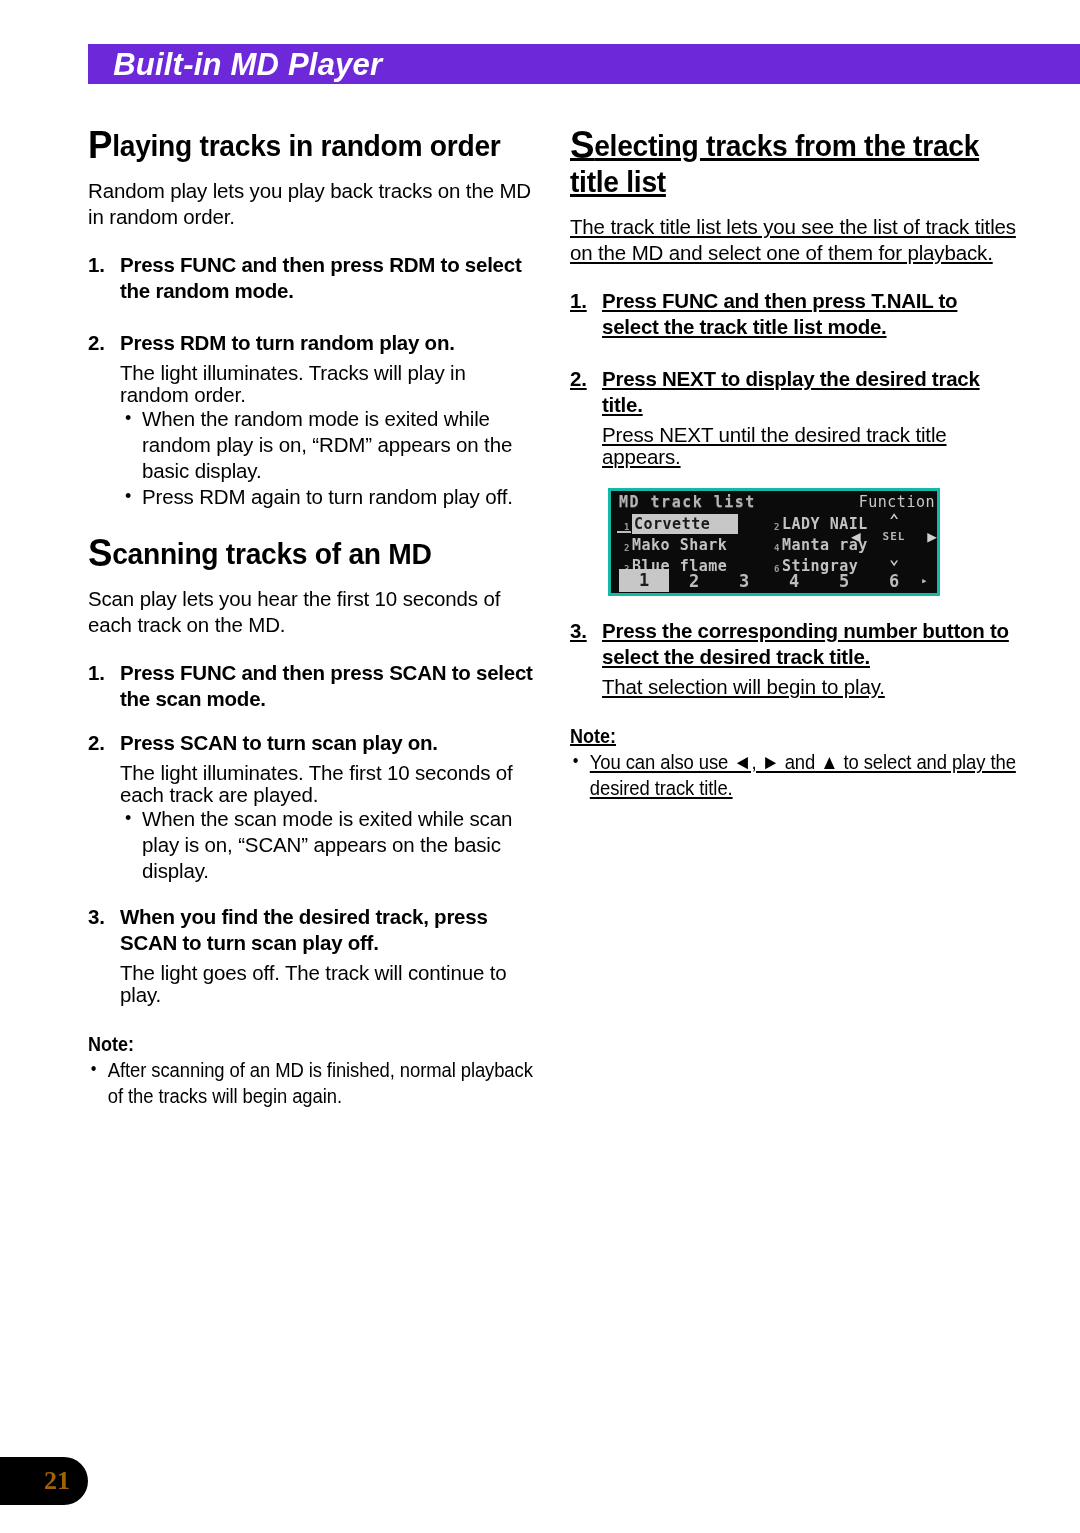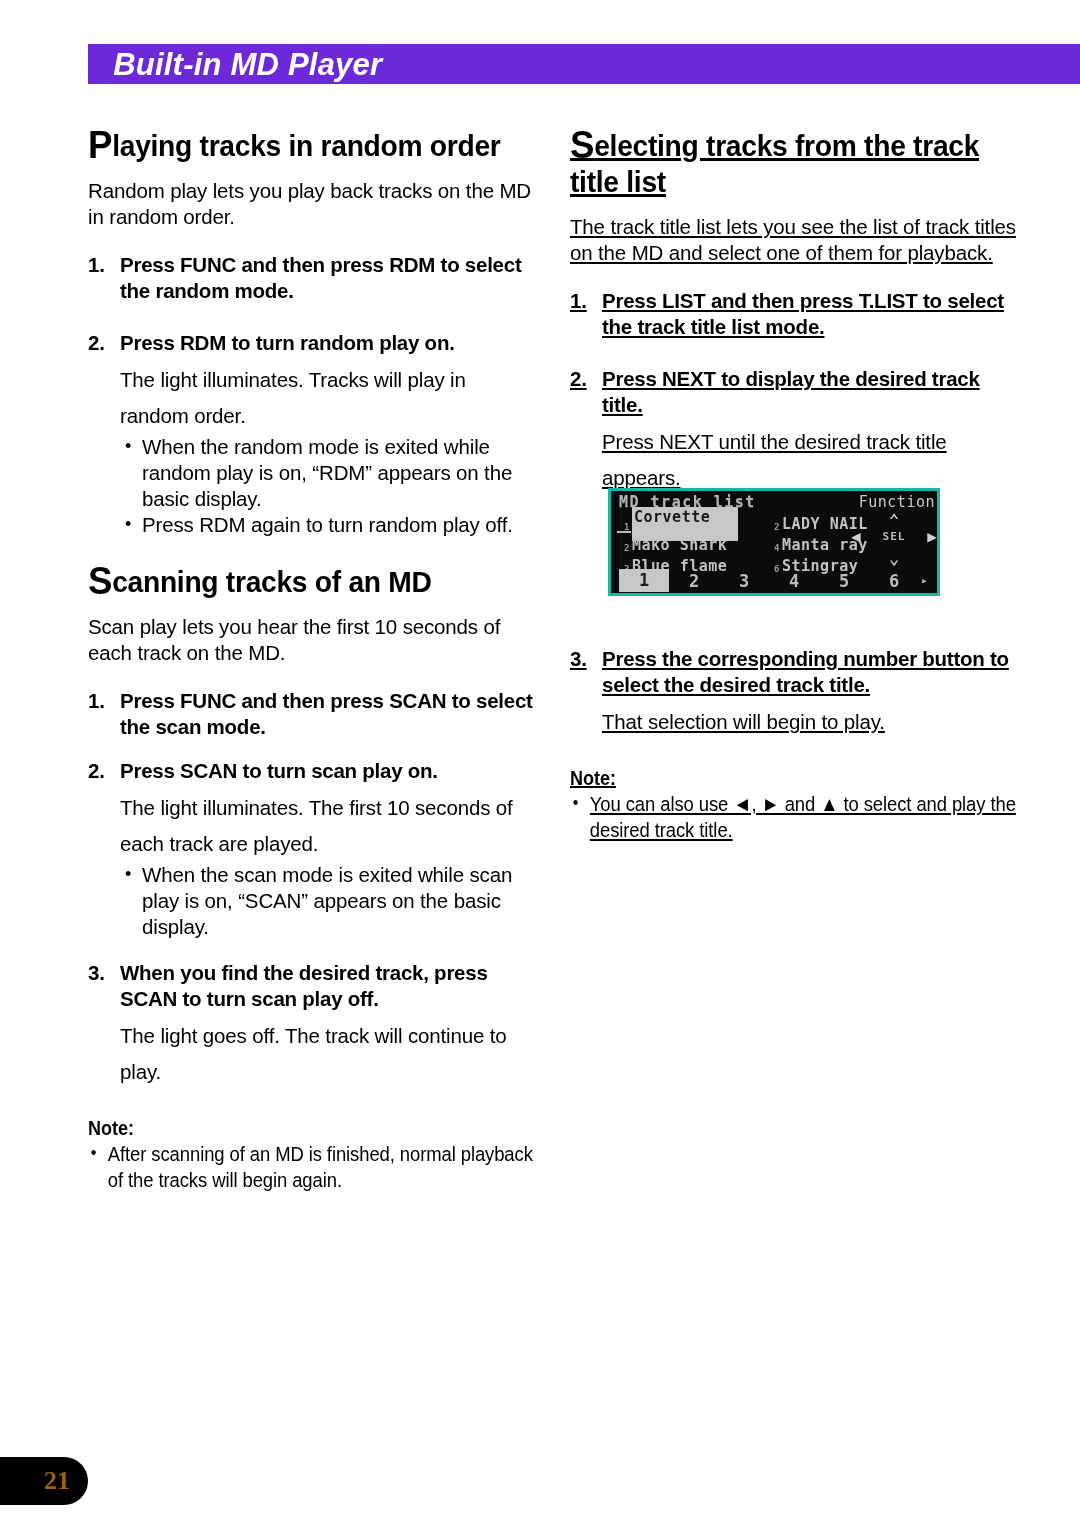--- a/index.html
+++ b/index.html
@@ -92,21 +92,21 @@
   .step-text {
     font-weight: bold;
     font-size: 20.5px;
     line-height: 26px;
     letter-spacing: -0.25px;
     flex: 1;
   }
   .step-body {
     margin: 0 0 0 32px;
     font-size: 20.5px;
-    line-height: 36px;
+    line-height: 22px;
     letter-spacing: -0.15px;
   }
   .gap-sm  { height: 12px; }
   .gap-md  { height: 20px; }
   .gap-lg  { height: 26px; }
 
   
   .bullets {
     margin: 0 0 0 32px;
     padding: 0;
@@ -221,21 +221,21 @@
     width: 11px;
     flex: 0 0 11px;
     text-align: right;
     padding-right: 2px;
     position: relative;
     top: 3px;
   }
   .lcd-row.selected .tlabel {
     background: #c7c7c7;
     color: #1a1a1a;
-    padding: 1px 28px 15px 2px;
+    padding: 1px 28px 1px 2px;
   }
   .lcd-underline {
     position: absolute;
     left: 6px;
     top: 40px;
     width: 14px;
     height: 2px;
     background: #bdbdbd;
   }
 
@@ -395,21 +395,21 @@
 </div>
 
 <div class="column col-right">
 
   <h2 class="section-heading"><span class="dropcap">S</span><span>electing tracks from the track title list</span></h2>
 
   <p class="body-text">The track title list lets you see the list of track titles on the MD and select one of them for playback.</p>
 
   <div class="step">
     <div class="step-num">1.</div>
-    <div class="step-text">Press LIST and then press T.LIST to select the track title list mode.</div>
+    <div class="step-text">Press FUNC and then press T.NAIL to select the track title list mode.</div>
   </div>
   <div class="gap-md"></div>
 
   <div class="step">
     <div class="step-num">2.</div>
     <div class="step-text">Press NEXT to display the desired track title.</div>
   </div>
   <div class="step-body">Press NEXT until the desired track title appears.</div>
 
   <div style="height:150px"></div>

